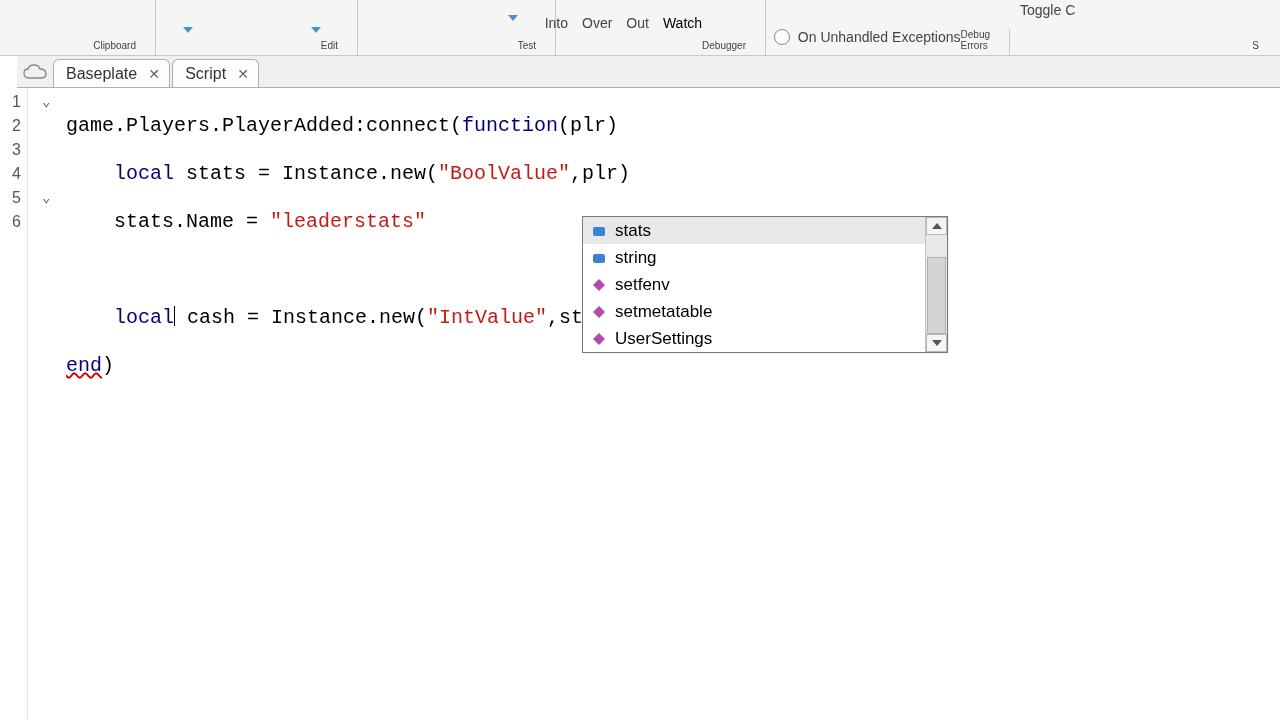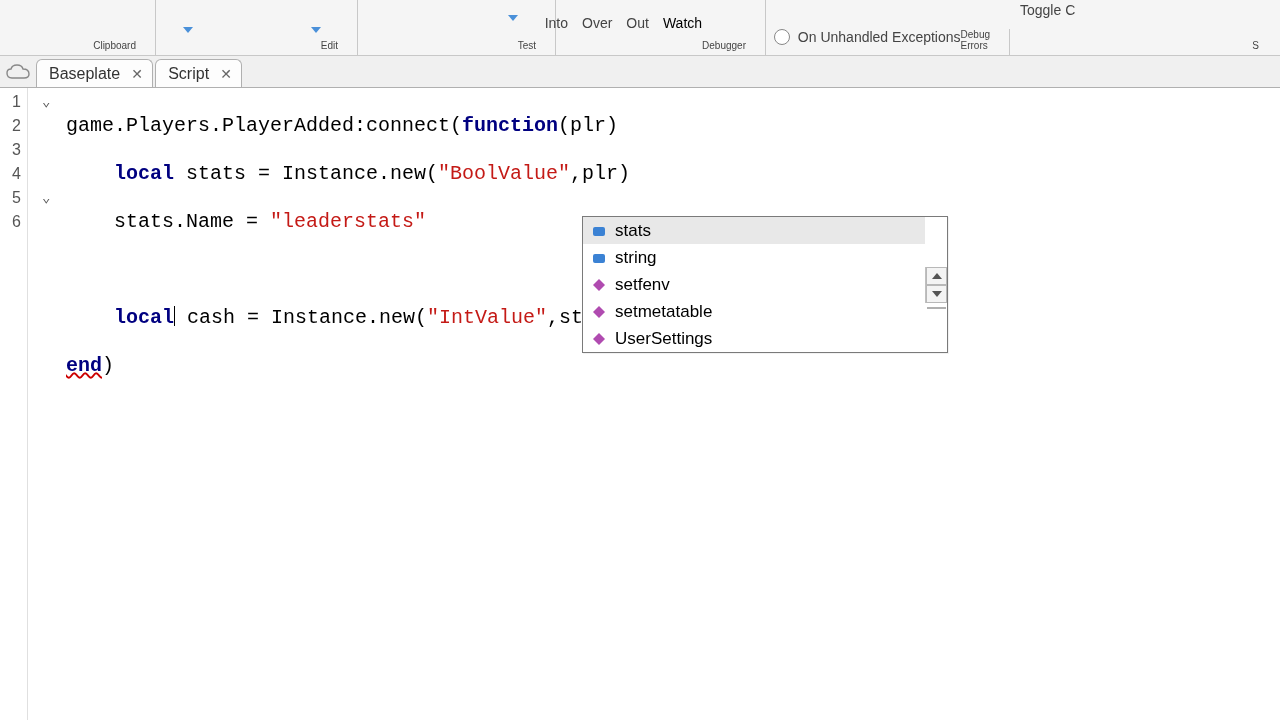--- a/index.html
+++ b/index.html
@@ -71,20 +71,21 @@
 
   
   .tab-bar {
     display: flex;
     align-items: flex-end;
     height: 32px;
     background: #f0f0f0;
     border-bottom: 1px solid #b0b0b0;
     padding-left: 2px;
     gap: 0;
+    margin-left: 17px;
   }
   .cloud-icon {
     width: 28px;
     height: 24px;
     margin: 0 4px 3px 2px;
     display:flex;align-items:center;justify-content:center;
   }
   .tab {
     display: flex;
     align-items: center;
@@ -137,37 +138,36 @@
     position: absolute;
     left: 14px;
     font-size: 14px;
     color: #555;
   }
   .code {
     padding-top: 2px;
     line-height: 24px;
     white-space: pre;
   }
-  .kw { color: #000080; font-weight: bold; }
+  .kw { color: #000080; font-weight: normal; }
   .str { color: #c41a16; }
   .plain { color: #000; }
 
   
   .autocomplete {
     position: absolute;
     top: 216px;
     left: 582px;
     width: 366px;
     background: #fff;
     border: 1px solid #7a7a7a;
     font-family: "Segoe UI", sans-serif;
     font-size: 17px;
     box-shadow: 1px 1px 0 rgba(0,0,0,0.05);
     display: flex;
-    align-items: center;
   }
   .ac-list {
     flex: 1;
   }
   .ac-item {
     display: flex;
     align-items: center;
     height: 27px;
     padding: 0 8px;
     gap: 8px;

